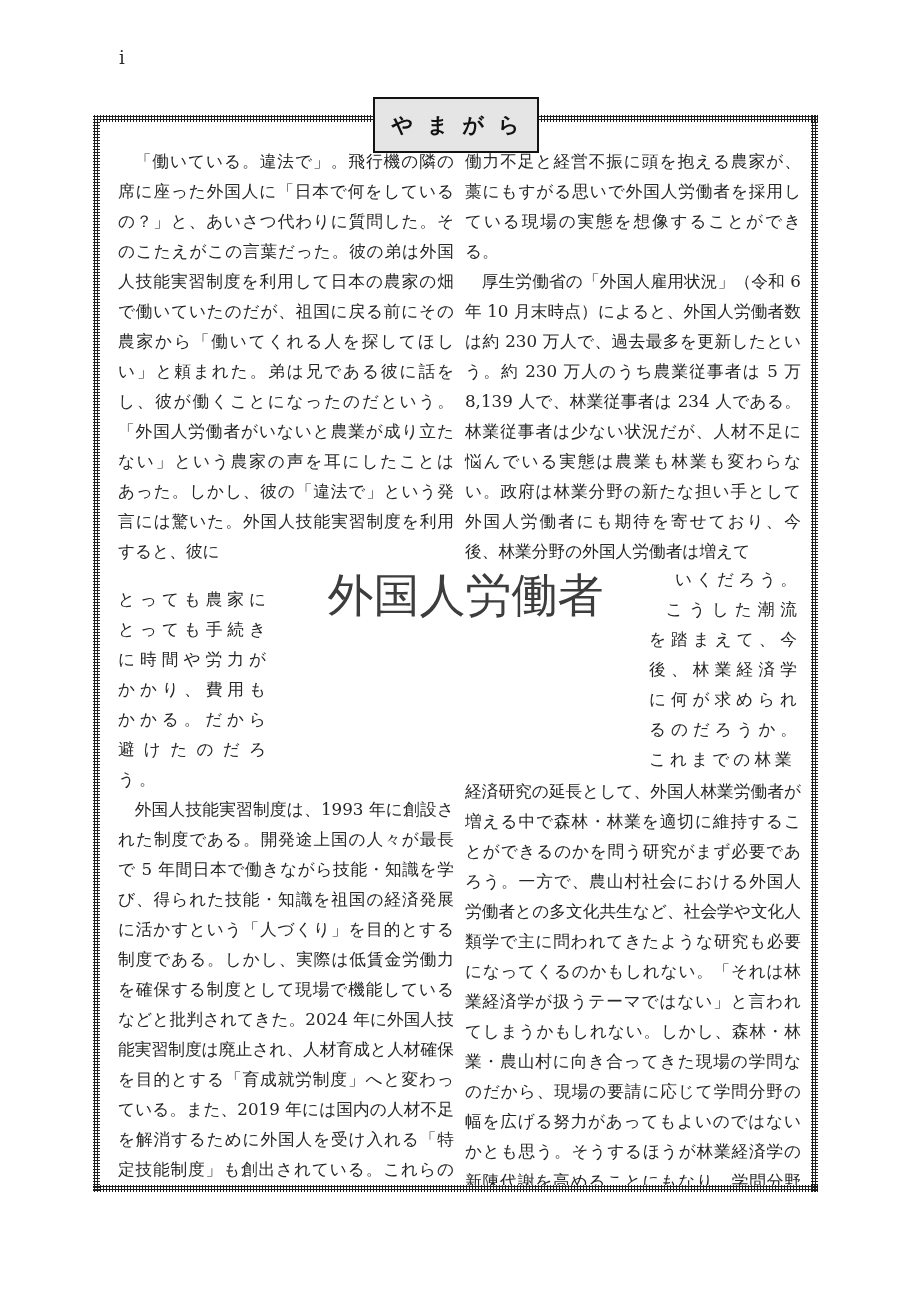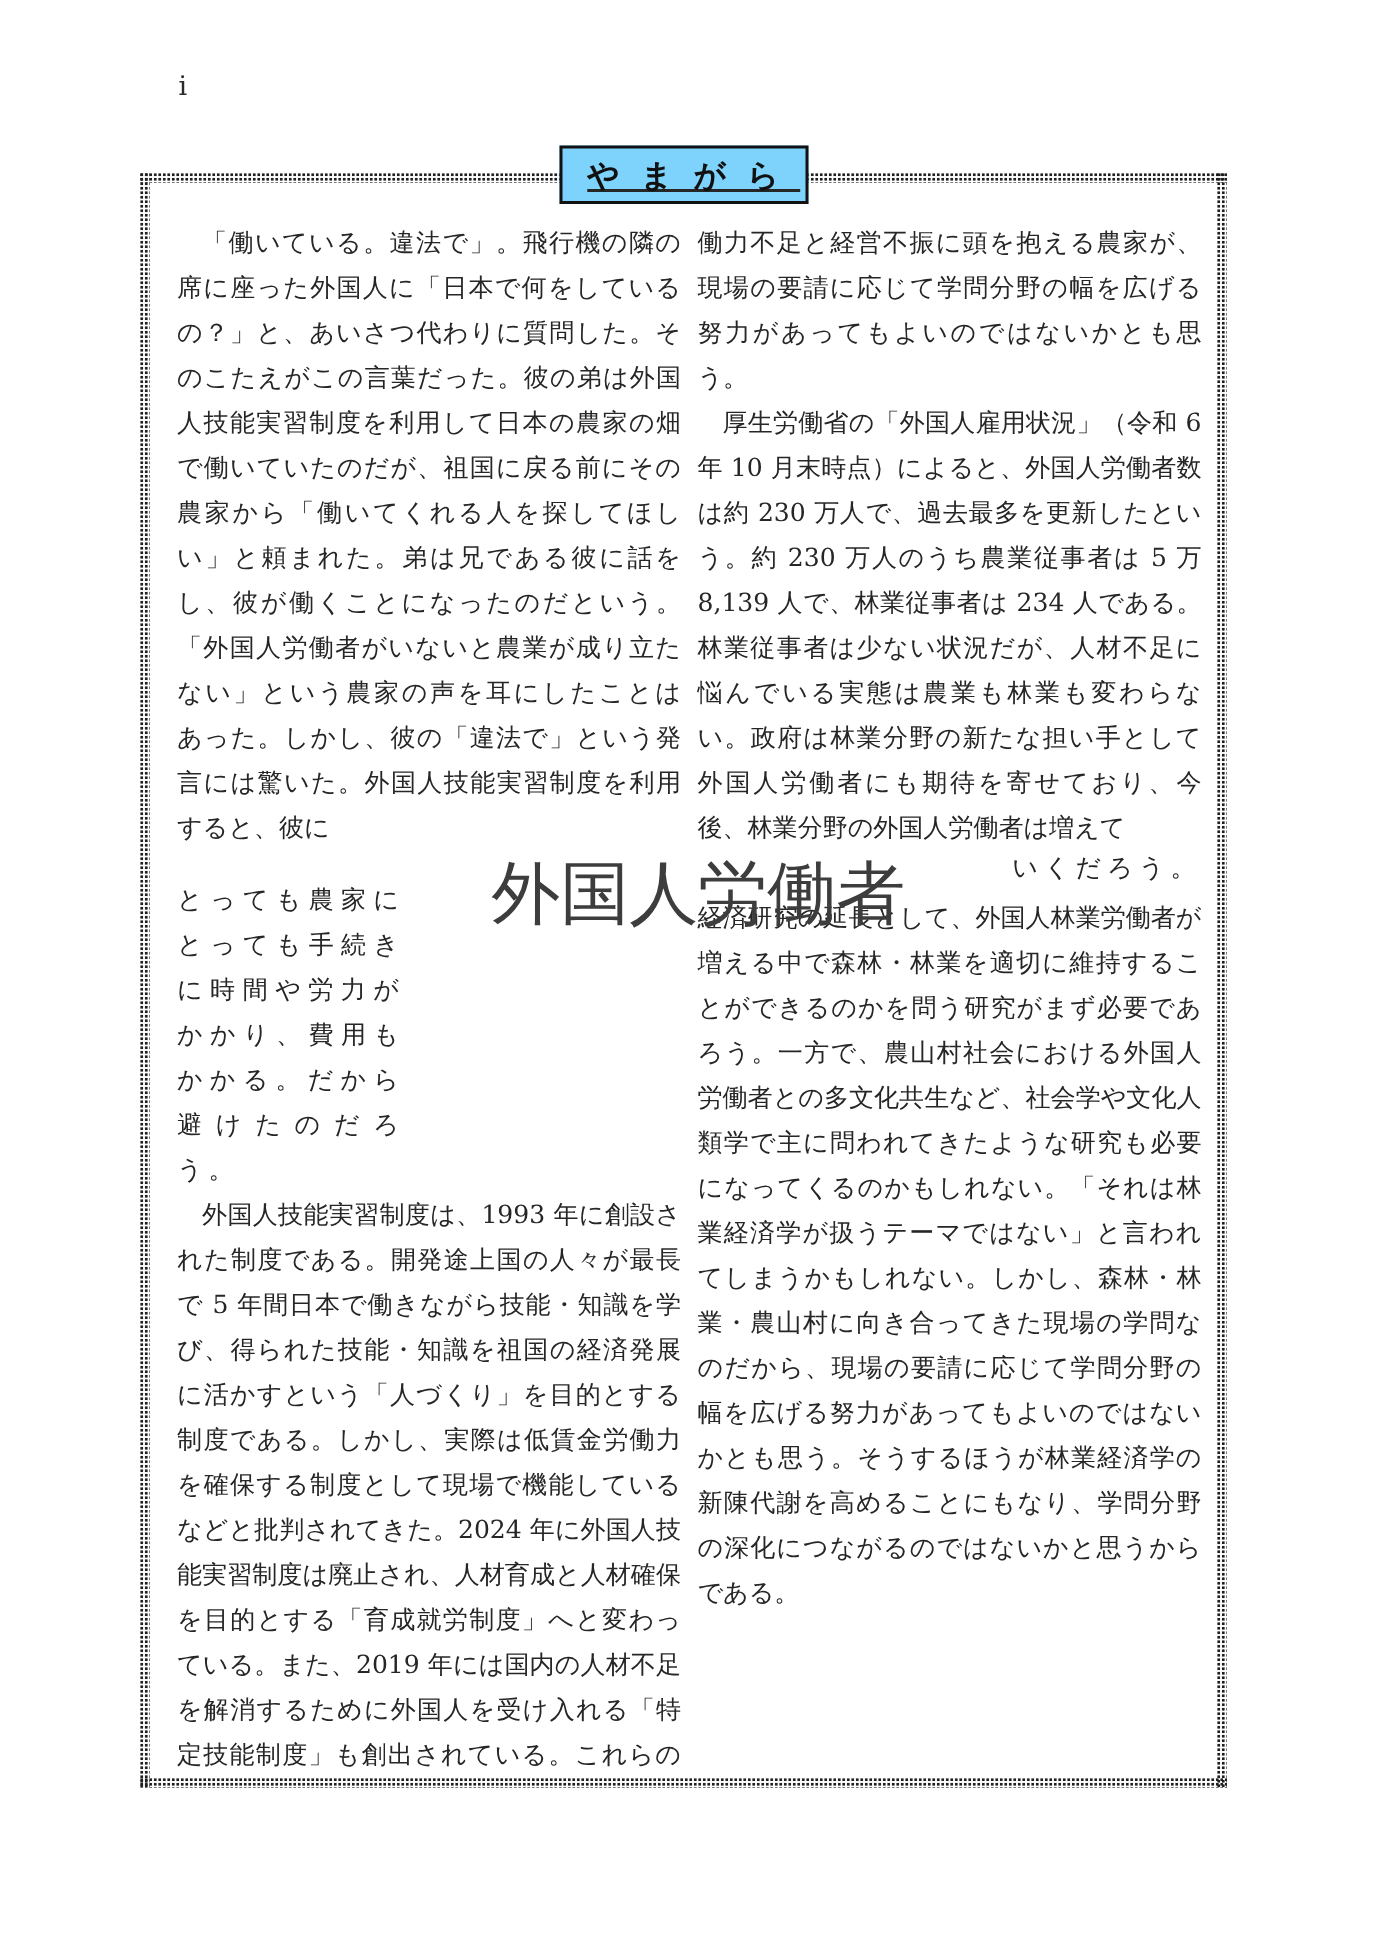--- a/index.html
+++ b/index.html
@@ -21,22 +21,22 @@
     background-image:radial-gradient(circle at 1.5px 1.5px,#1f1f1f 1px,rgba(0,0,0,0) 1.2px);
     background-size:3px 3px;
   }
   .edge-top{top:0;left:0;width:100%;height:7px;}
   .edge-bottom{bottom:0;left:0;width:100%;height:7px;}
   .edge-left{top:0;left:0;width:7px;height:100%;}
   .edge-right{top:0;right:0;width:7px;height:100%;}
   
   .masthead{
     position:absolute;top:-18px;left:50%;transform:translateX(-50%);
-    width:166px;height:39px;background:#7dd3fc;border:2px solid #121212;
-    box-sizing:border-box;z-index:3;display:flex;align-items:center;justify-content:center;text-decoration:underline;
+    width:166px;height:56px;background:#e5e5e5;border:2px solid #121212;
+    box-sizing:border-box;z-index:3;display:flex;align-items:center;justify-content:center;
   }
   .masthead span{
     font-family:"DejaVu Sans","Liberation Sans",sans-serif;
     font-weight:bold;font-size:21px;letter-spacing:14px;text-indent:14px;
     color:#111;white-space:nowrap;
   }
   
   .headline{
     position:absolute;top:457px;left:50%;transform:translateX(calc(-50% + 10px));
     font-family:"DejaVu Sans","Liberation Sans",sans-serif;
@@ -78,20 +78,21 @@
 
   <div class="headline">外国人労働者</div>
 
   <div class="content">
     <div class="col">
       <p class="seg indent">「働いている。違法で」。飛行機の隣の席に座った外国人に「日本で何をしているの？」と、あいさつ代わりに質問した。そのこたえがこの言葉だった。彼の弟は外国人技能実習制度を利用して日本の農家の畑で働いていたのだが、祖国に戻る前にその農家から「働いてくれる人を探してほしい」と頼まれた。弟は兄である彼に話をし、彼が働くことになったのだという。「外国人労働者がいないと農業が成り立たない」という農家の声を耳にしたことはあった。しかし、彼の「違法で」という発言には驚いた。外国人技能実習制度を利用すると、彼に</p>
       <p class="seg narrow-l">とっても農家にとっても手続きに時間や労力がかかり、費用もかかる。だから避けたのだろう。</p>
       <p class="seg indent">外国人技能実習制度は、1993 年に創設された制度である。開発途上国の人々が最長で 5 年間日本で働きながら技能・知識を学び、得られた技能・知識を祖国の経済発展に活かすという「人づくり」を目的とする制度である。しかし、実際は低賃金労働力を確保する制度として現場で機能しているなどと批判されてきた。2024 年に外国人技能実習制度は廃止され、人材育成と人材確保を目的とする「育成就労制度」へと変わっている。また、2019 年には国内の人材不足を解消するために外国人を受け入れる「特定技能制度」も創出されている。これらの制度を概観するだけでも、日本がいかに人材不足に悩んでいるかがわかる。特に地域の過疎化が進行している農林水産業分野での人材不足は深刻である。冒頭のエピソードからも、労</p>
     </div>
     <div class="col">
-      <p class="seg">働力不足と経営不振に頭を抱える農家が、現場の要請に応じて学問分野の幅を広げる努力があってもよいのではないかとも思う。</p>
+      <p class="seg">働力不足と経営不振に頭を抱える農家が、藁にもすがる思いで外国人労働者を採用している現場の実態を想像することができる。</p>
       <p class="seg indent">厚生労働省の「外国人雇用状況」（令和 6 年 10 月末時点）によると、外国人労働者数は約 230 万人で、過去最多を更新したという。約 230 万人のうち農業従事者は 5 万 8,139 人で、林業従事者は 234 人である。林業従事者は少ない状況だが、人材不足に悩んでいる実態は農業も林業も変わらない。政府は林業分野の新たな担い手として外国人労働者にも期待を寄せており、今後、林業分野の外国人労働者は増えて</p>
       <p class="seg narrow-r align-right">いくだろう。</p>
+      <p class="seg narrow-r indent">こうした潮流を踏まえて、今後、林業経済学に何が求められるのだろうか。これまでの林業</p>
       <p class="seg">経済研究の延長として、外国人林業労働者が増える中で森林・林業を適切に維持することができるのかを問う研究がまず必要であろう。一方で、農山村社会における外国人労働者との多文化共生など、社会学や文化人類学で主に問われてきたような研究も必要になってくるのかもしれない。「それは林業経済学が扱うテーマではない」と言われてしまうかもしれない。しかし、森林・林業・農山村に向き合ってきた現場の学問なのだから、現場の要請に応じて学問分野の幅を広げる努力があってもよいのではないかとも思う。そうするほうが林業経済学の新陳代謝を高めることにもなり、学問分野の深化につながるのではないかと思うからである。</p>
 
     </div>
   </div>
 </div>
 
 </body></html>

